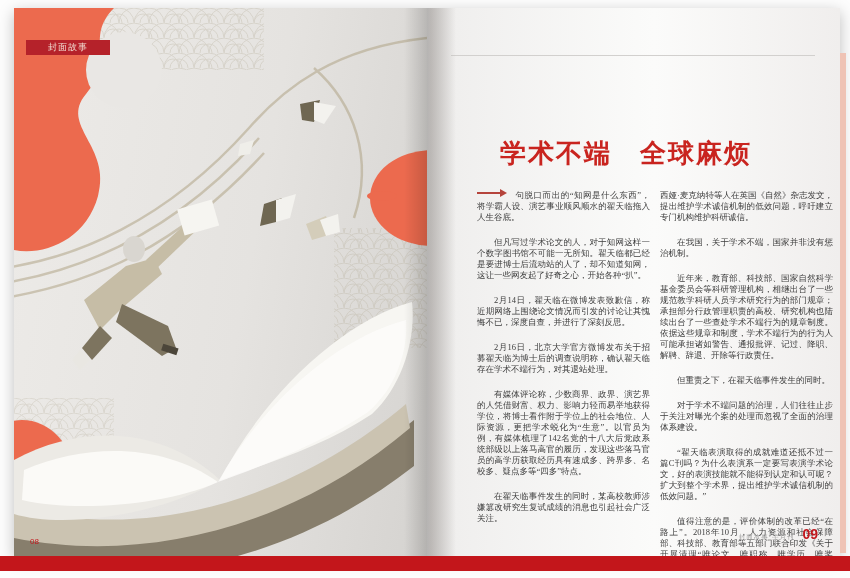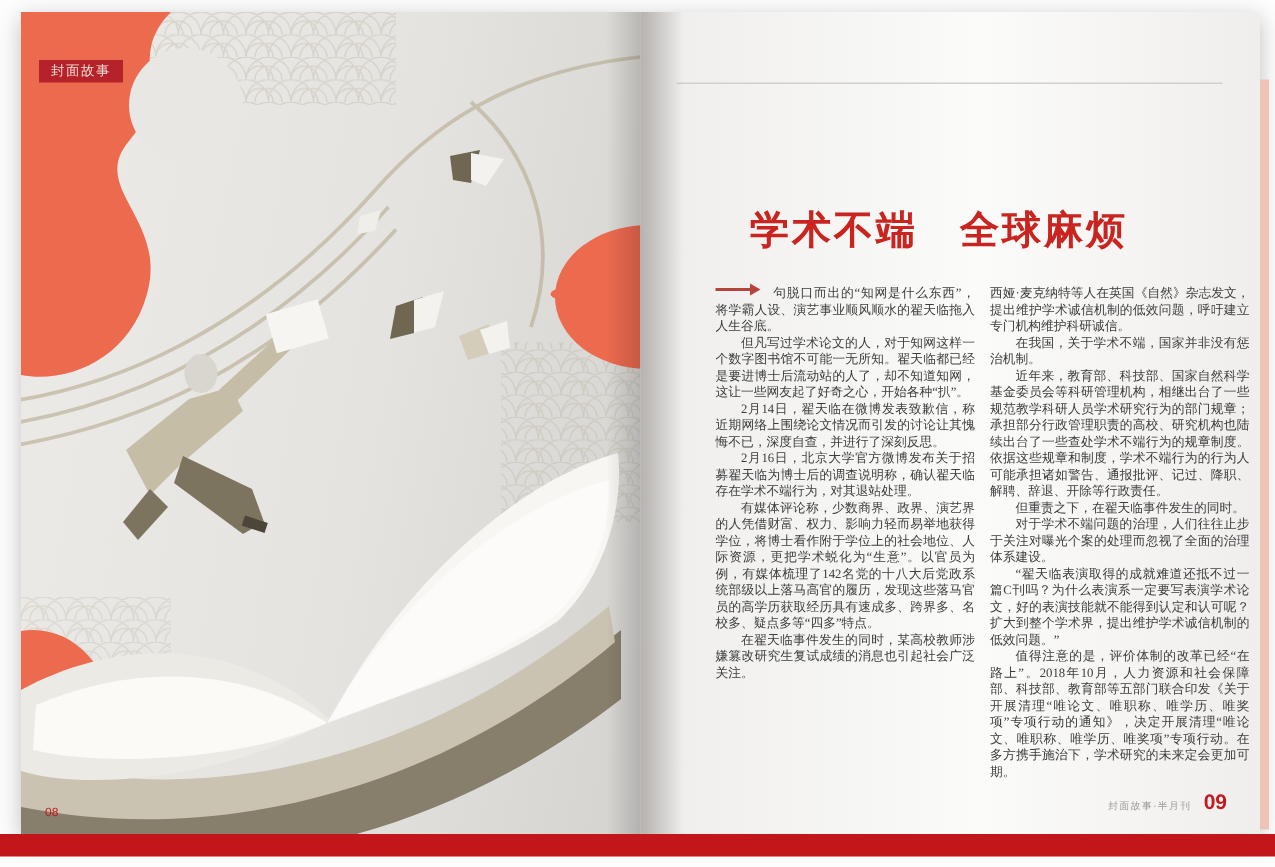--- a/index.html
+++ b/index.html
@@ -9,32 +9,32 @@
   .spread{position:absolute;left:14px;top:8px;width:826px;height:548px;
           box-shadow:0 4px 14px rgba(0,0,0,.25);}
   .edge-strip{position:absolute;right:-6px;top:45px;width:10px;height:500px;background:#efc3b5;}
   .page{position:absolute;top:0;height:548px;overflow:hidden;}
   .page-left{left:0;width:413px;background:linear-gradient(100deg,#edebe8 0%,#e5e3e0 55%,#d5d3d0 100%);}
   .page-right{left:413px;width:413px;background:linear-gradient(to right,#d9d7d5 0%,#f0efee 7%,#fbfbfa 55%,#f0eeed 100%);}
   .gutter{position:absolute;left:390px;top:0;width:52px;height:548px;pointer-events:none;
           background:linear-gradient(to right,rgba(0,0,0,0) 0%,rgba(0,0,0,.16) 45%,rgba(60,50,45,.20) 52%,rgba(0,0,0,0) 100%);}
   
   .badge{position:absolute;left:12px;top:32px;background:#b5222a;color:#f2ddd2;
-         font-size:9px;letter-spacing:1px;padding:2px 8px;line-height:11px;}
+         font-size:9px;letter-spacing:1px;padding:2px 22px;line-height:11px;}
   .pagenum-left{position:absolute;left:16px;bottom:10px;color:#c2181e;font-size:8px;font-weight:normal;}
   .illu{position:absolute;left:0;top:0;}
   
   .toprule{position:absolute;left:24px;top:47px;width:364px;height:1px;background:#d2d0ce;}
   .title{position:absolute;left:73px;top:128px;margin:0;color:#c9241f;font-size:26px;
          font-weight:bold;letter-spacing:2px;font-family:"Liberation Sans",sans-serif;}
   .cols{position:absolute;left:50px;top:182px;width:356px;display:flex;gap:10px;}
   .col{width:173px;}
   .para{margin:0;font-size:8.5px;line-height:11px;color:#3c3c3c;text-align:justify;
         font-family:Liberation Serif, serif;}
-  .para.indent{text-indent:2em;}
+  .para.indent{text-indent:2em;margin-top:14px;}
   .lead-arrow{display:inline-block;width:30px;height:6px;margin-right:8px;position:relative;vertical-align:2px;}
   .lead-arrow::before{content:"";position:absolute;left:0;top:2px;width:24px;height:1.5px;background:#b5443c;}
   .lead-arrow::after{content:"";position:absolute;left:23px;top:-1px;border-left:7px solid #b5443c;
         border-top:4px solid transparent;border-bottom:4px solid transparent;}
   .footer{position:absolute;right:22px;bottom:14px;display:flex;align-items:baseline;gap:8px;}
   .footer-label{color:#9a9a9a;font-size:6.5px;letter-spacing:1px;}
   .pagenum-right{color:#c2181e;font-size:14px;font-weight:bold;}
   
   .red-band{position:absolute;left:0;top:556px;width:850px;height:15px;background:#c3161b;}
 </style>

